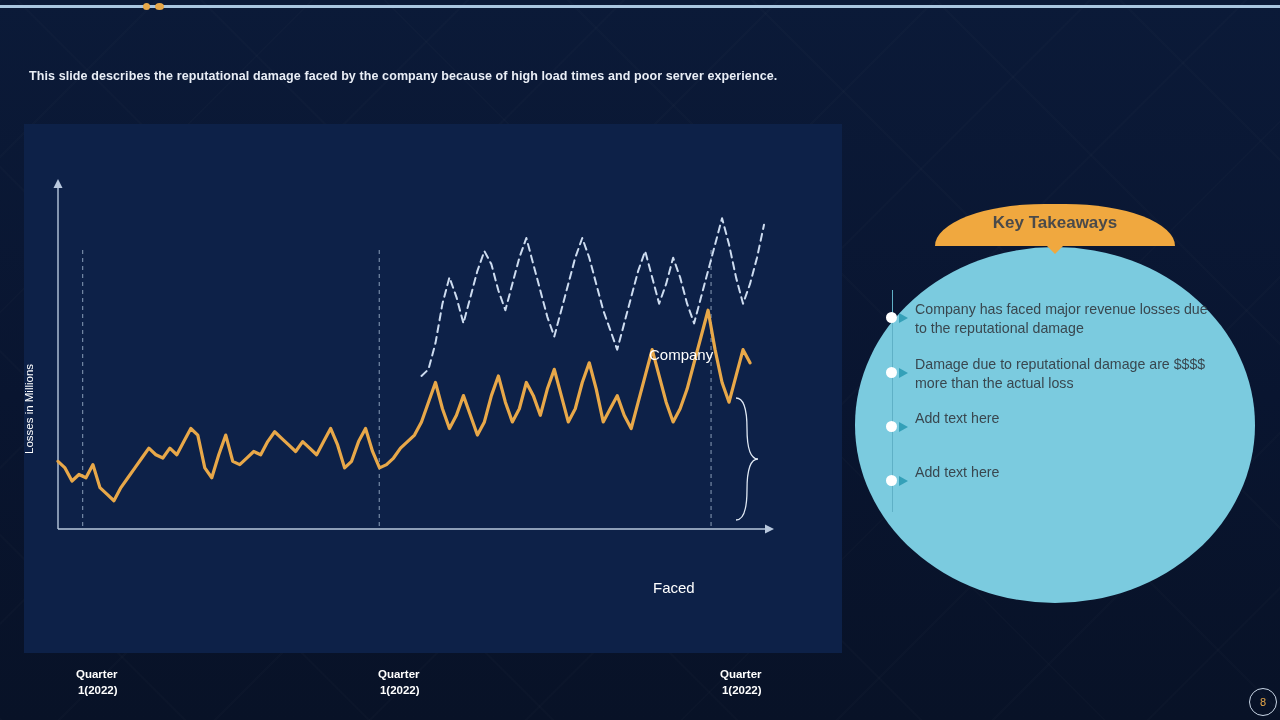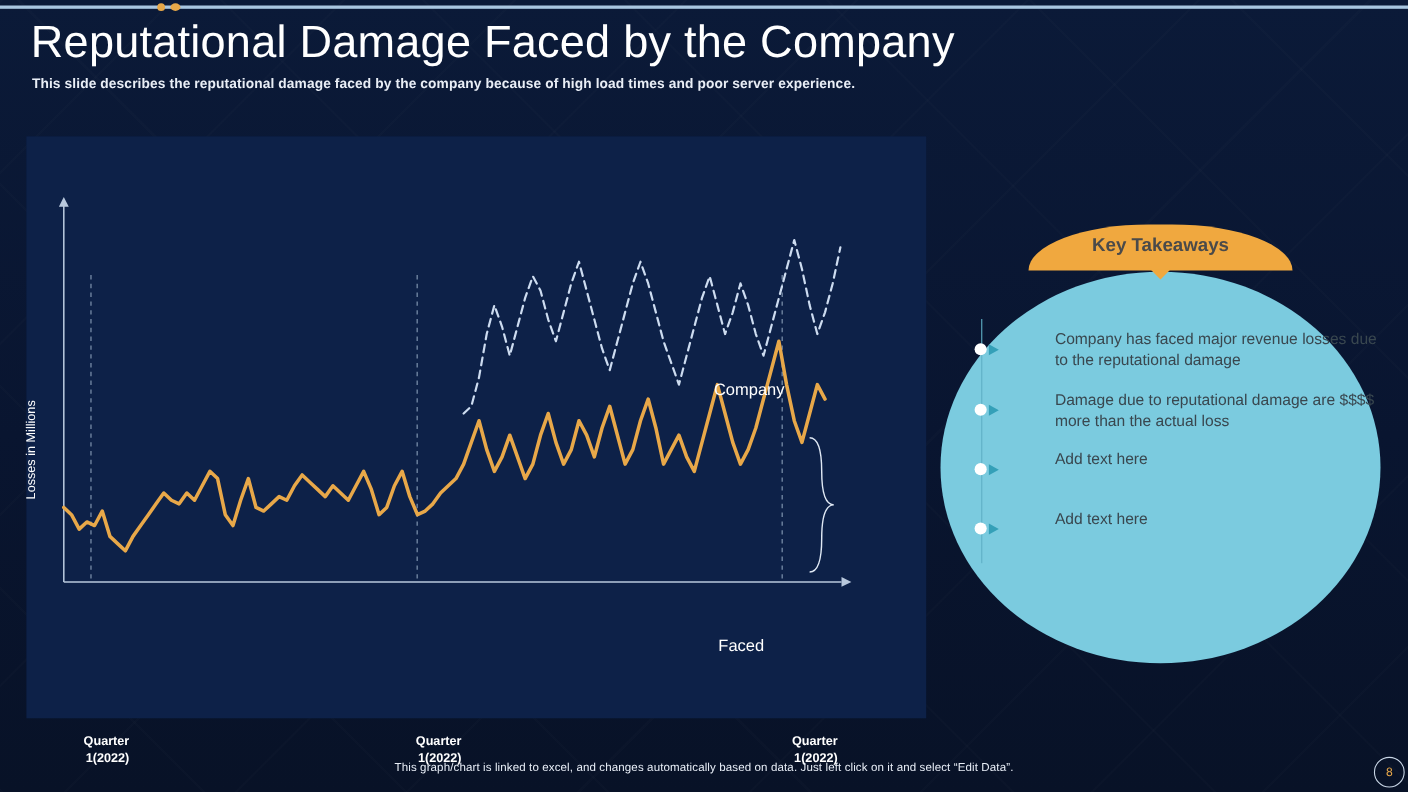--- a/index.html
+++ b/index.html
@@ -117,21 +117,21 @@
   .kt-arrow {
     position: absolute; left: 13px; top: 1px;
     width: 0; height: 0;
     border-top: 5px solid transparent;
     border-bottom: 5px solid transparent;
     border-left: 9px solid #34a0b8;
   }
   .kt-text {
     position: absolute; left: 29px; top: -12px;
     width: 300px;
-    font-size: 14.2px; line-height: 19px; color: #39474f; margin-left: 44px;
+    font-size: 14.2px; line-height: 19px; color: #39474f;
   }
   .kt-i0 { top: 312px; }
   .kt-i1 { top: 367px; }
   .kt-i2 { top: 421px; }
   .kt-i3 { top: 475px; }
 
   
   .footer-note {
     position: absolute; left: 0; top: 692px;
     width: 1280px; text-align: center;
@@ -147,21 +147,20 @@
 </style>
 </head>
 <body>
 
 <div id="slide">
 
   <div class="top-rule"></div>
   <div class="top-dot d1"></div>
   <div class="top-dot d2"></div>
 
-  <div class="page-title">Reputational Damage Faced by the Company</div>
   <div class="page-subtitle">This slide describes the reputational damage faced by the company because of high load times and poor server experience.</div>
 
   <div class="chart-panel">
     <svg class="chart-svg" id="chart-svg" width="818" height="529">
         <line x1="34" y1="405" x2="34" y2="63" stroke="#b8c8dd" stroke-width="1.4"></line>
         <polygon points="29.5,64 38.5,64 34,55" fill="#b8c8dd"></polygon>
         <line x1="34" y1="405" x2="741" y2="405" stroke="#b8c8dd" stroke-width="1.4"></line>
         <polygon points="741,400.5 741,409.5 750,405" fill="#b8c8dd"></polygon>
         <line x1="58.71" y1="126" x2="58.71" y2="405" stroke="#9fb4cc" stroke-width="1" stroke-dasharray="4 4" opacity="0.85"></line>
         <line x1="355.23" y1="126" x2="355.23" y2="405" stroke="#9fb4cc" stroke-width="1" stroke-dasharray="4 4" opacity="0.85"></line>
@@ -208,16 +207,15 @@
     <div class="kt-dot"></div>
     <div class="kt-arrow"></div>
     <div class="kt-text">Add text here</div>
   </div>
   <div class="kt-item kt-i3">
     <div class="kt-dot"></div>
     <div class="kt-arrow"></div>
     <div class="kt-text">Add text here</div>
   </div>
 
-  <div class="footer-note">This graph/chart is linked to excel, and changes automatically based on data. Just left click on it and select “Edit Data”.</div>
   <div class="page-badge">8</div>
 
 </div>
 
 </body></html>

